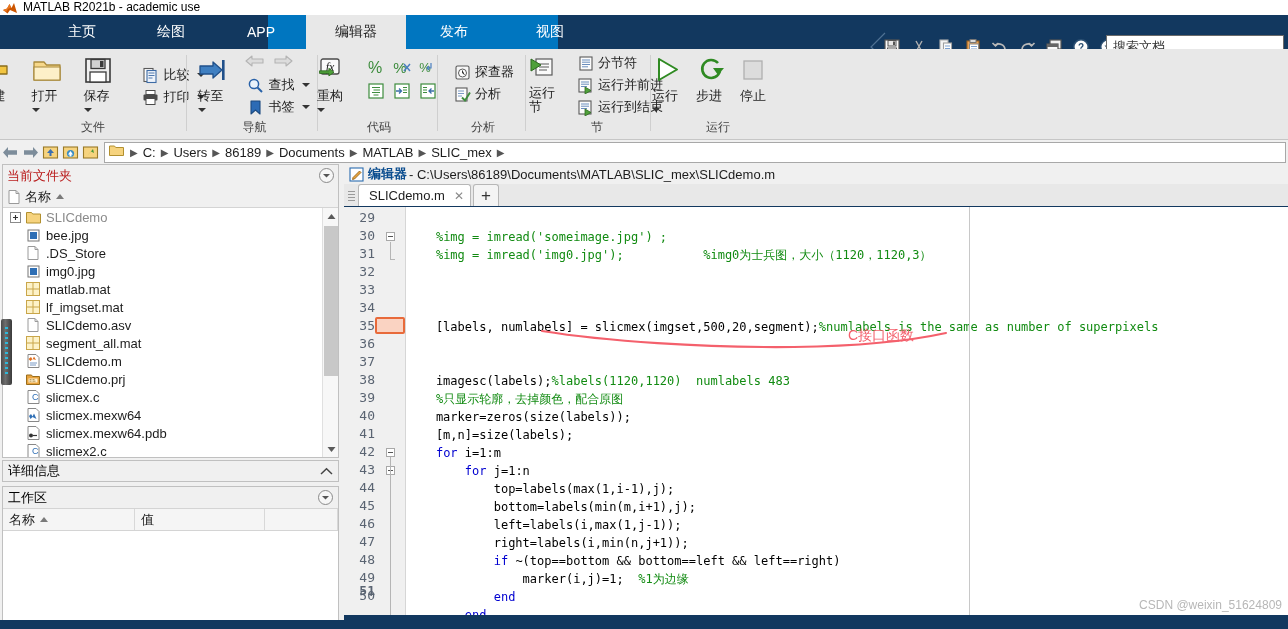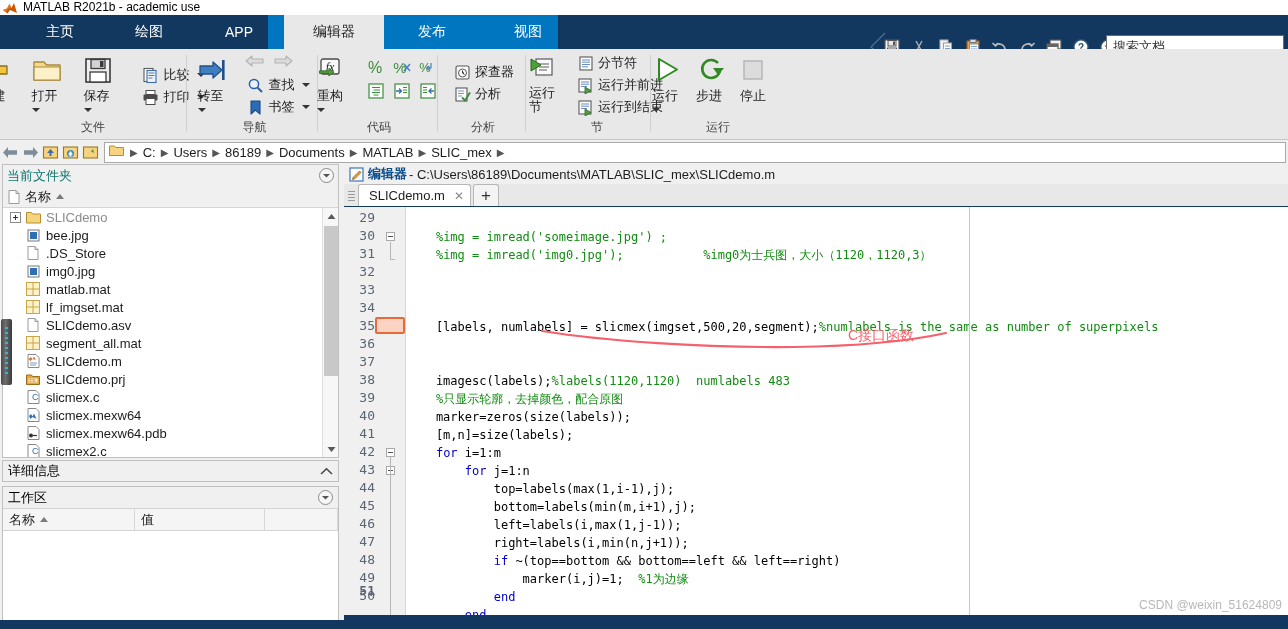--- a/index.html
+++ b/index.html
@@ -118,21 +118,21 @@
     display: flex; align-items: center; padding: 0 4px; margin-right: 2px;
   }
   .pcrumb { font-size: 13px; color: #1c1c1c; padding: 0 2px; white-space: nowrap; cursor: default; }
   .psep { font-size: 10px; color: #555; padding: 0 3px; }
 
   
   .leftcol { position: absolute; left: 0; top: 164px; width: 341px; bottom: 0; background: #f0f0f0; }
   .panelhdr {
     height: 21px; background: #f0f0f0; border-bottom: 1px solid #d4d4d4;
     display: flex; align-items: center; padding: 0 4px;
-    font-size: 13px; color: #0f766e;
+    font-size: 13px; color: #b91c1c;
   }
   .panelhdr .ph-title { flex: 1; white-space: nowrap; }
   .circbtn {
     width: 15px; height: 15px; border-radius: 50%; border: 1px solid #8a8a8a;
     display: flex; align-items: center; justify-content: center; background: #f6f6f6;
   }
   .cf-panel { position: absolute; left: 2px; top: 0; right: 2px; height: 294px;
               border: 1px solid #c0c0c0; background: #fff; }
   .cf-head { height: 22px; background: #f0f0f0; border-bottom: 1px solid #d4d4d4;
              display: flex; align-items: center; }
@@ -226,21 +226,21 @@
         <path d="M1 8 L5 6.5 L7.5 2 L9 5.5 L6 7 L4 10 Z" fill="#e87722"></path>
       </svg>
     </span>
     <span class="tb-text">MATLAB R2021b - academic use</span>
   </div>
 
   <div class="tabstrip">
     <div class="blue-zone"></div>
     <div class="right-zone"></div>
 
-    <div class="tabs" style="left:16px;">
+    <div class="tabs" style="left:0;padding-left:38px;">
       <div class="tab" style="width:88px;">
         <span>主页</span>
       </div>
       <div class="tab" style="width:90px;">
         <span>绘图</span>
       </div>
       <div class="tab" style="width:90px;">
         <span>APP</span>
       </div>
       <div class="tab active" style="width:100px;">

